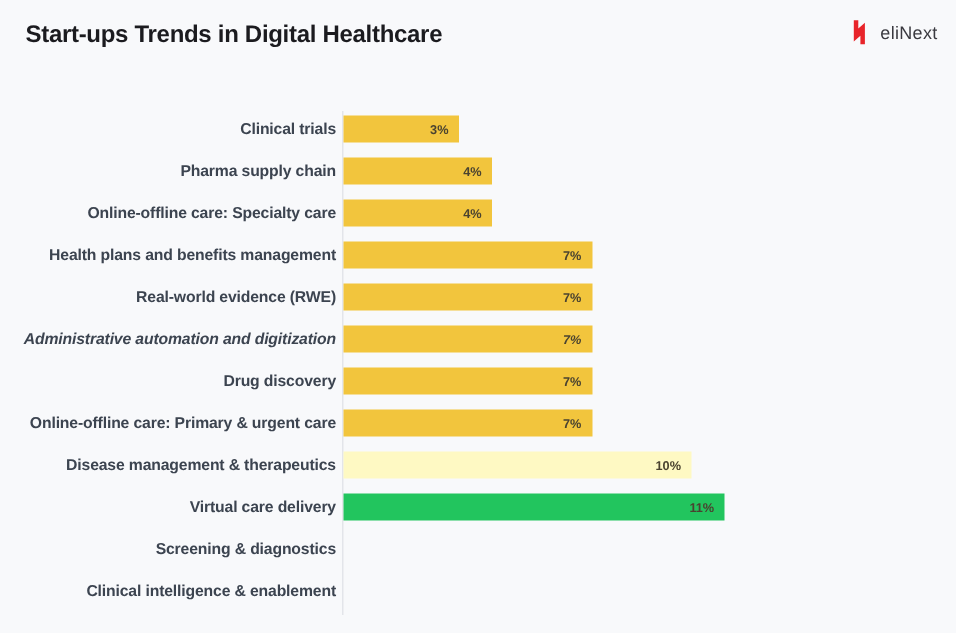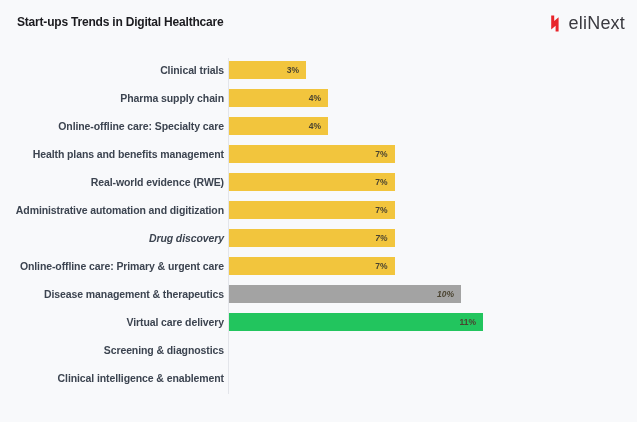--- a/index.html
+++ b/index.html
@@ -27,51 +27,51 @@
   #header {
     position: absolute;
     left: 0; top: 0;
     width: 637px;
     height: 52px;
   }
   #chart-title {
     position: absolute;
     left: 17px;
     top: 15px;
-    font-size: 12px;
+    font-size: 16px;
     font-weight: bold;
     color: #1b1b1f;
     letter-spacing: -0.2px;
     white-space: nowrap;
   }
   #brand-logo {
     position: absolute;
     right: 12px;
     top: 13px;
     display: flex;
     align-items: center;
     gap: 6px;
   }
   #brand-mark {
     display: block;
     width: 13px;
     height: 17px;
   }
   #brand-name {
-    font-size: 18px;
+    font-size: 12px;
     color: #3a3a40;
     letter-spacing: 0.2px;
     white-space: nowrap;
   }
 
   
   #plot {
     position: absolute;
     left: 0;
-    top: 56px;
+    top: 72px;
     width: 520px;
     height: 348px;
   }
   #axis-line {
     position: absolute;
     left: 228px;
     top: 2px;
     width: 1px;
     height: 336px;
     background: #e3e5ea;
@@ -171,48 +171,48 @@
           </div>
         </div>
         <div class="bar-row" style="top: 112px;">
           <div class="bar-label">Real-world evidence (RWE)</div>
           <div class="bar-track">
             <div class="bar-fill" style="width: 165.571px; background: rgb(242, 197, 61);">
               <span class="bar-value">7%</span>
             </div>
           </div>
         </div>
-        <div class="bar-row" style="top: 140px;">
+        <div class="bar-row" style="top: 140px; font-style: italic;">
           <div class="bar-label">Administrative automation and digitization</div>
           <div class="bar-track">
             <div class="bar-fill" style="width: 165.571px; background: rgb(242, 197, 61);">
               <span class="bar-value">7%</span>
             </div>
           </div>
         </div>
-        <div class="bar-row" style="top: 168px; font-style: italic;">
+        <div class="bar-row" style="top: 168px;">
           <div class="bar-label">Drug discovery</div>
           <div class="bar-track">
             <div class="bar-fill" style="width: 165.571px; background: rgb(242, 197, 61);">
               <span class="bar-value">7%</span>
             </div>
           </div>
         </div>
         <div class="bar-row" style="top: 196px;">
           <div class="bar-label">Online-offline care: Primary &amp; urgent care</div>
           <div class="bar-track">
             <div class="bar-fill" style="width: 165.571px; background: rgb(242, 197, 61);">
               <span class="bar-value">7%</span>
             </div>
           </div>
         </div>
         <div class="bar-row" style="top: 224px;">
           <div class="bar-label">Disease management &amp; therapeutics</div>
           <div class="bar-track">
-            <div class="bar-fill" style="width: 232px; background: #a3a3a3; font-style: italic;">
+            <div class="bar-fill" style="width: 232px; background: #fef9c3;">
               <span class="bar-value">10%</span>
             </div>
           </div>
         </div>
         <div class="bar-row" style="top: 252px;">
           <div class="bar-label">Virtual care delivery</div>
           <div class="bar-track">
             <div class="bar-fill" style="width: 254.143px; background: #22c55e;">
               <span class="bar-value">11%</span>
             </div>

